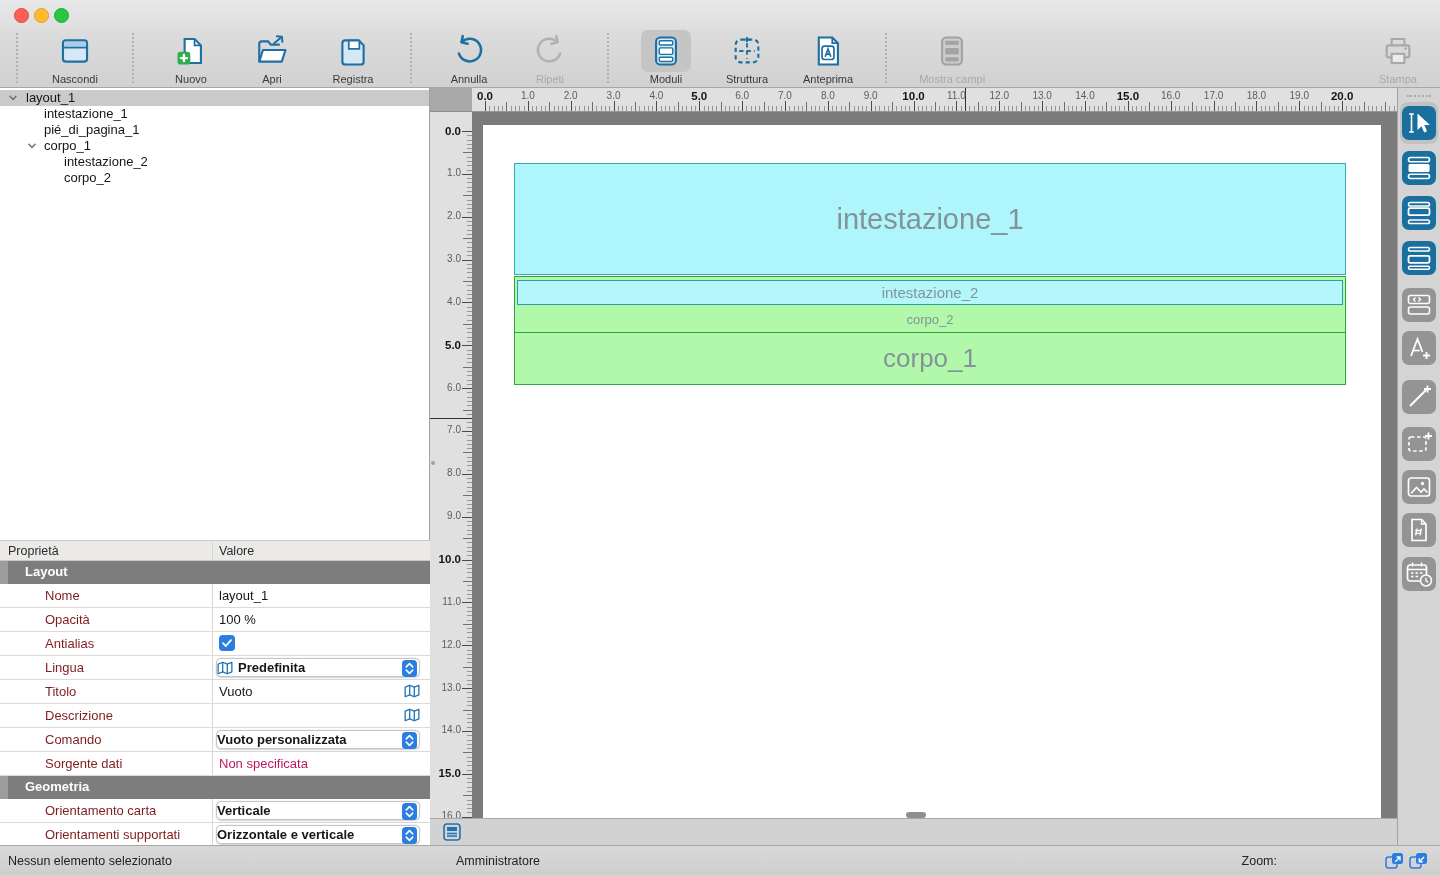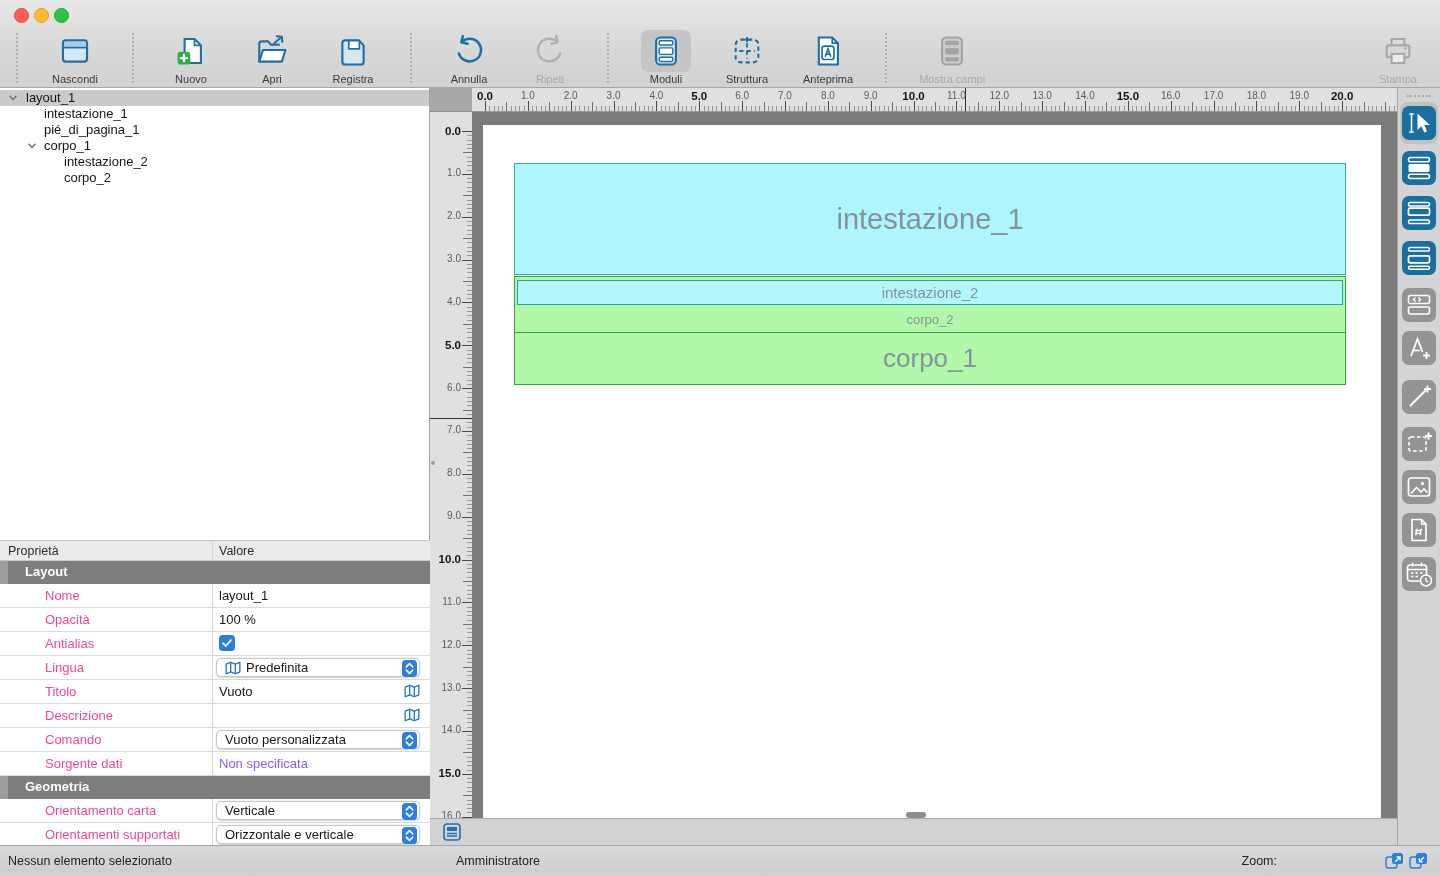--- a/index.html
+++ b/index.html
@@ -47,27 +47,27 @@
   #props-header{position:relative;height:21px;background:#ebeae9;
     border-top:1px solid #c9c9c9;border-bottom:1px solid #c9c9c9;box-sizing:border-box;
     font-size:12.5px;color:#2b2b2b;}
   #props-header .col1{position:absolute;left:8px;top:3px;}
   #props-header .col2{position:absolute;left:219px;top:3px;}
   .col-divider{position:absolute;left:212px;top:0;bottom:0;width:1px;background:#d6d6d6;}
   .prop-section{position:relative;height:23px;background:#7d7d7d;}
   .prop-section .gutter{position:absolute;left:0;top:0;bottom:0;width:8px;background:#9d9d9d;}
   .prop-section .sec-title{position:absolute;left:25px;top:3px;font-size:13px;font-weight:bold;color:#fff;}
   .prop-row{position:relative;height:24px;border-bottom:1px solid #dadada;box-sizing:border-box;}
-  .prop-label{position:absolute;left:45px;top:4px;font-size:13px;color:#ec4899;}
+  .prop-label{position:absolute;left:45px;top:4px;font-size:13px;color:#7f1d1d;}
   .pv-text{position:absolute;left:219px;top:4px;font-size:13px;color:#161616;}
-  .pv-text.placeholder{color:#8b5cf6;}
+  .pv-text.placeholder{color:#be185d;}
   .checkbox{position:absolute;left:219px;top:3px;}
   .popup{position:absolute;left:216px;right:10px;top:2px;height:19px;background:#fff;
     border:1px solid #c6c6c6;border-radius:5px;box-shadow:0 0.5px 1.5px rgba(0,0,0,.18);
-    display:flex;align-items:center;padding-left:8px;box-sizing:border-box;}
+    display:flex;align-items:center;padding-left:0;box-sizing:border-box;font-weight:bold;}
   .popup .popup-text{font-size:13px;color:#161616;white-space:nowrap;overflow:hidden;flex:1;}
   .popup .map-in{margin-right:5px;}
   .popup .stepper{position:absolute;right:2px;top:0.5px;}
   .pv-map{position:absolute;right:10px;top:4px;}
 
   
   #ruler-corner{left:430px;top:88px;width:42px;height:24px;background:#a9a9a9;
     border-bottom:1px solid #8f8f8f;box-sizing:border-box;}
   #hruler{left:472px;top:88px;width:925px;height:24px;background:#e0e0e0;
     border-bottom:1px solid #979797;box-sizing:border-box;overflow:hidden;}

